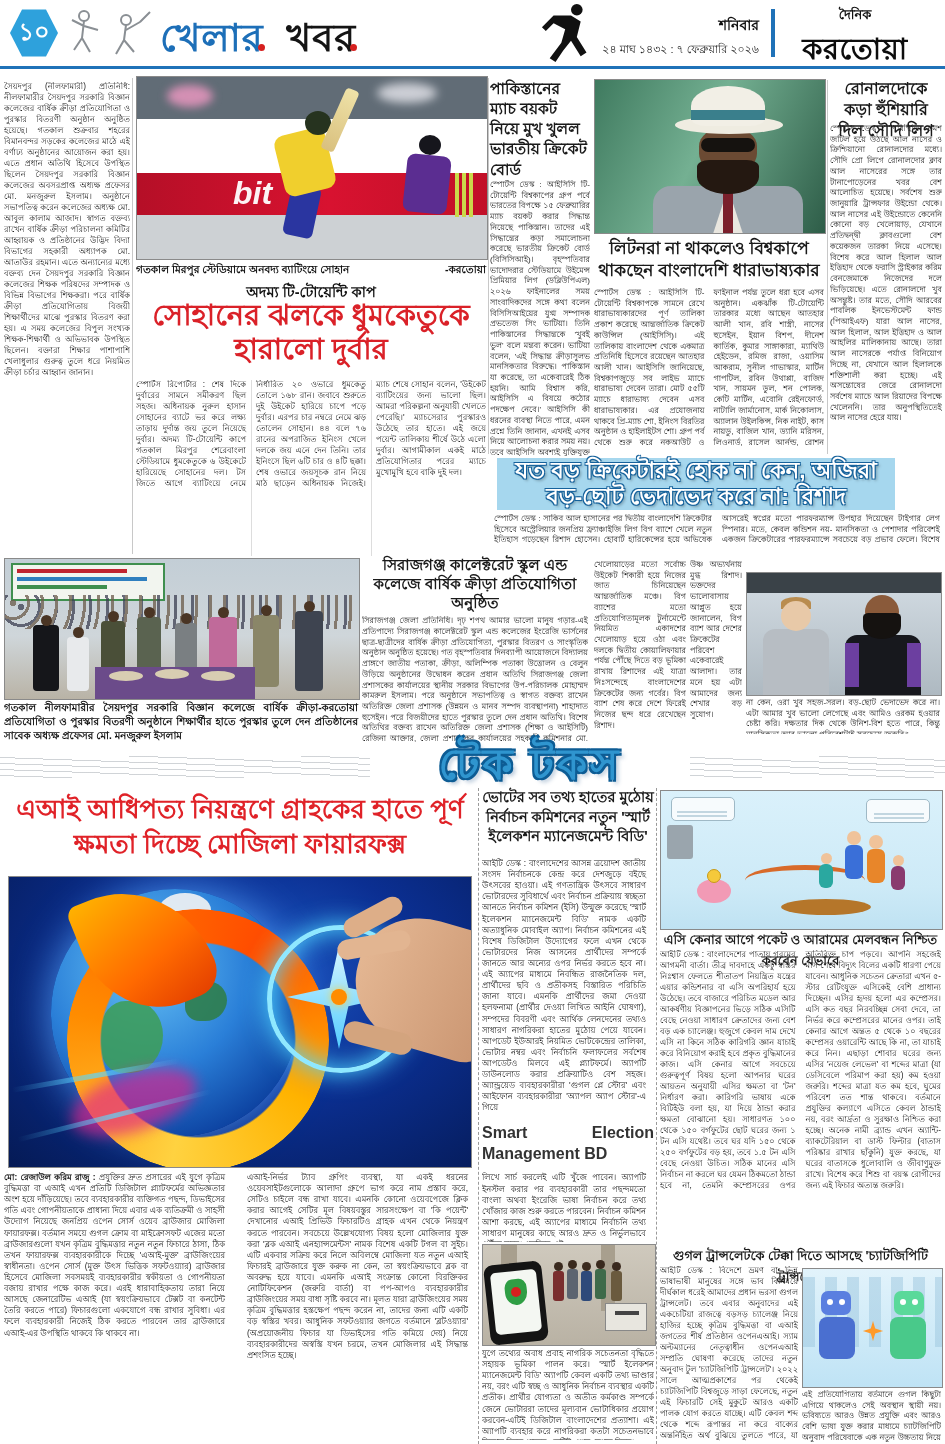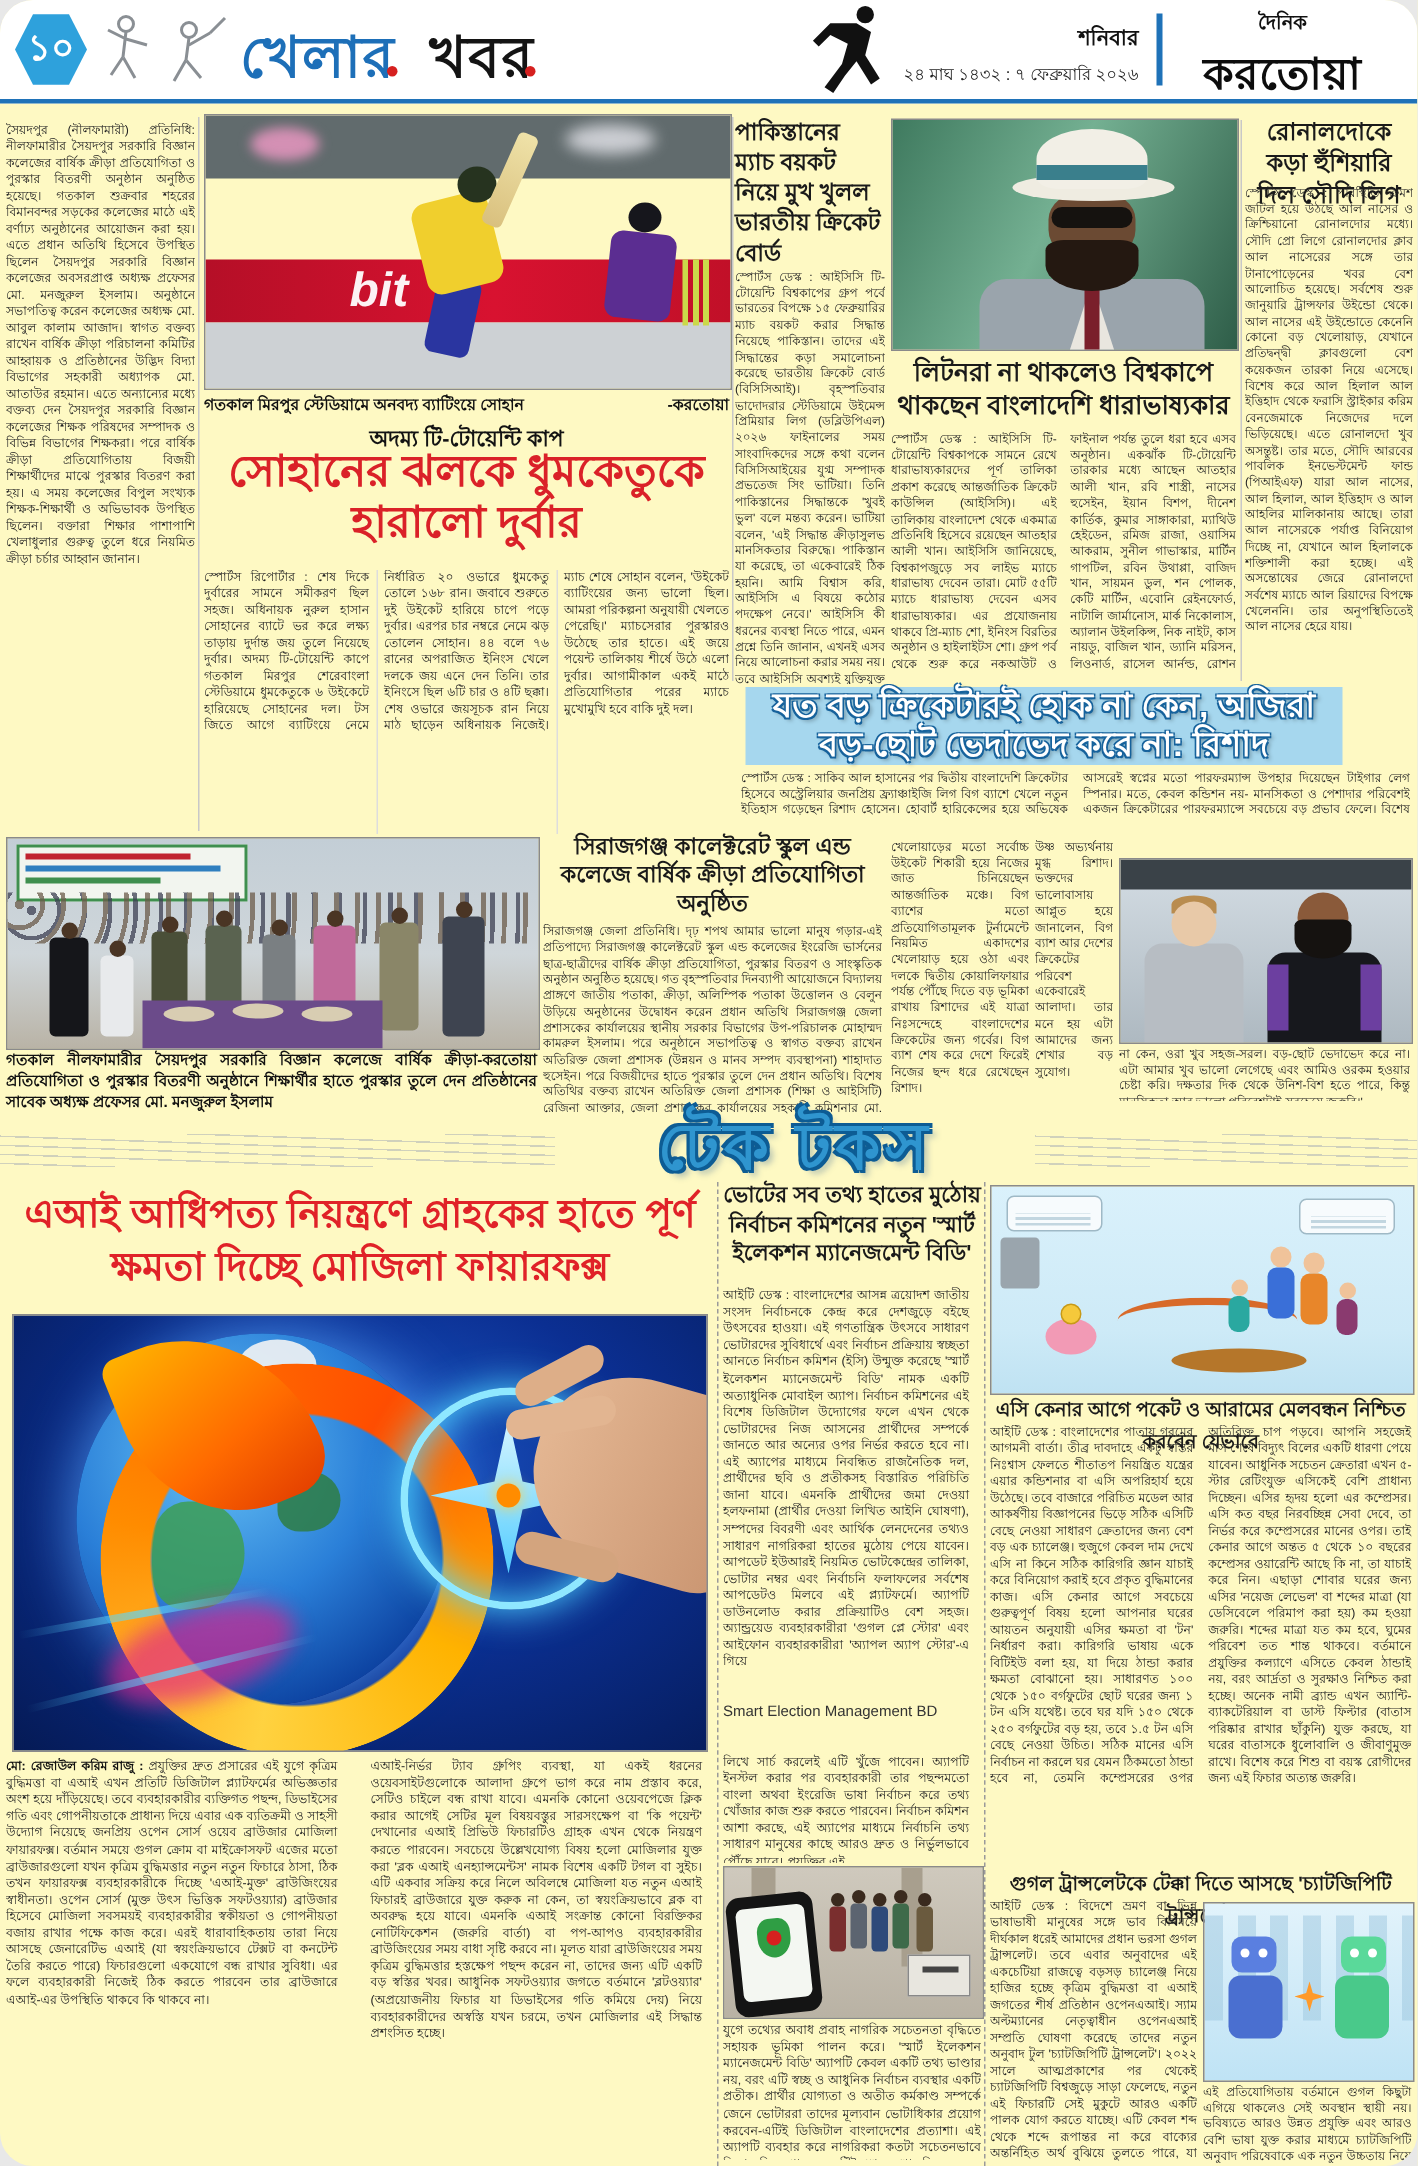--- a/index.html
+++ b/index.html
@@ -1,16 +1,16 @@
 <!DOCTYPE html>
 <html><head>
 <meta charset="utf-8">
 <style>
   html,body{margin:0;padding:0;background:#e8e8e8;font-family:"Liberation Sans","DejaVu Sans",sans-serif;}
-  #page{position:relative;width:945px;height:1444px;background:#fef9c3;margin:0 auto;overflow:hidden;color:#1a1a1a;border-radius:22px;}
+  #page{position:relative;width:945px;height:1444px;background:#ffffff;margin:0 auto;overflow:hidden;color:#1a1a1a;}
   .abs{position:absolute;}
   .jtext{font-size:8.2px;line-height:1.34;text-align:justify;overflow:hidden;color:#222;}
   .hl{font-weight:bold;color:#101010;}
   .photo{border:1px solid #8a8a8a;overflow:hidden;}
   .vrule{position:absolute;width:1px;background:#c8c8c8;}
   .dashrule{position:absolute;width:0;border-left:1px dashed #9a9a9a;}
   p{margin:0 8px 4px 0;}
 
   
   #header{position:absolute;left:0;top:0;width:945px;height:66px;border-bottom:3px solid #1f72b8;background:#fff;}
@@ -133,21 +133,21 @@
   .ff-palm{position:absolute;right:-34px;top:44px;width:150px;height:130px;background:linear-gradient(100deg,#e5b894,#c99470);border-radius:45% 20% 20% 50%;transform:rotate(16deg);}
   .ff-f1{position:absolute;right:66px;top:30px;width:64px;height:20px;background:#ddae88;border-radius:10px;transform:rotate(-28deg);}
   .ff-f2{position:absolute;right:60px;top:58px;width:74px;height:20px;background:#e2b591;border-radius:10px;transform:rotate(-10deg);}
   .ff-f3{position:absolute;right:58px;top:150px;width:70px;height:22px;background:#d3a47e;border-radius:11px;transform:rotate(14deg);}
   .ff-streak{position:absolute;height:5px;background:linear-gradient(90deg,transparent,#5ad8ff,transparent);opacity:.7;border-radius:3px;}
   #ff-body{left:4px;top:1172px;width:472px;height:268px;column-count:2;column-gap:14px;font-size:8.3px;}
 
   
   #el-hl{left:482px;top:788px;width:172px;text-align:center;font-size:14.5px;line-height:1.35;font-weight:bold;}
   #el-body1{left:482px;top:858px;width:172px;height:384px;font-size:8.3px;}
-  .app-line{font-family:"Liberation Sans",sans-serif;font-size:10px;font-weight:normal;color:#333;margin:21px 0;}
+  .app-line{font-family:"Liberation Sans",sans-serif;font-size:16px;font-weight:bold;color:#333;margin:8px 0;}
   #phone-photo{left:482px;top:1244px;width:172px;height:100px;background:linear-gradient(#cfc9bd,#b9b2a4);}
   .pp-col1{position:absolute;left:18px;top:0;width:16px;height:70px;background:#a89f8e;}
   .pp-col2{position:absolute;left:118px;top:0;width:14px;height:66px;background:#a89f8e;}
   .pf{position:absolute;width:11px;height:30px;border-radius:3px;}
   .pf::before{content:"";position:absolute;top:-9px;left:1px;width:9px;height:9px;border-radius:50%;background:#3a2a1e;}
   .pp-box{position:absolute;right:8px;top:58px;width:40px;height:26px;background:#e8e6df;border:1px solid #888;}
   .pp-slot{position:absolute;right:16px;top:66px;width:24px;height:4px;background:#444;}
   .pp-phone{position:absolute;left:4px;top:18px;width:58px;height:80px;background:#141414;border-radius:9px;transform:rotate(-6deg);}
   .pp-screen{position:absolute;left:10px;top:26px;width:46px;height:62px;background:#f4f7f2;border-radius:5px;transform:rotate(-6deg);}
   .pp-logo{position:absolute;left:22px;top:34px;width:22px;height:26px;background:#2f9e44;border-radius:35% 35% 50% 50%;transform:rotate(-6deg);}

